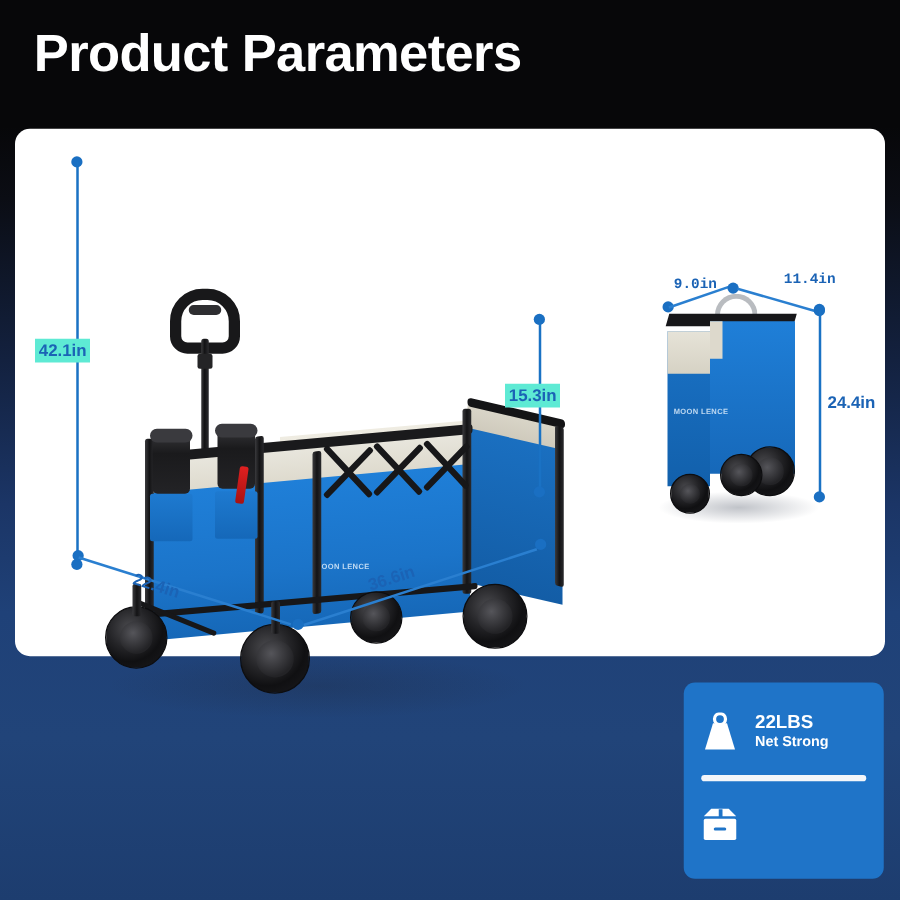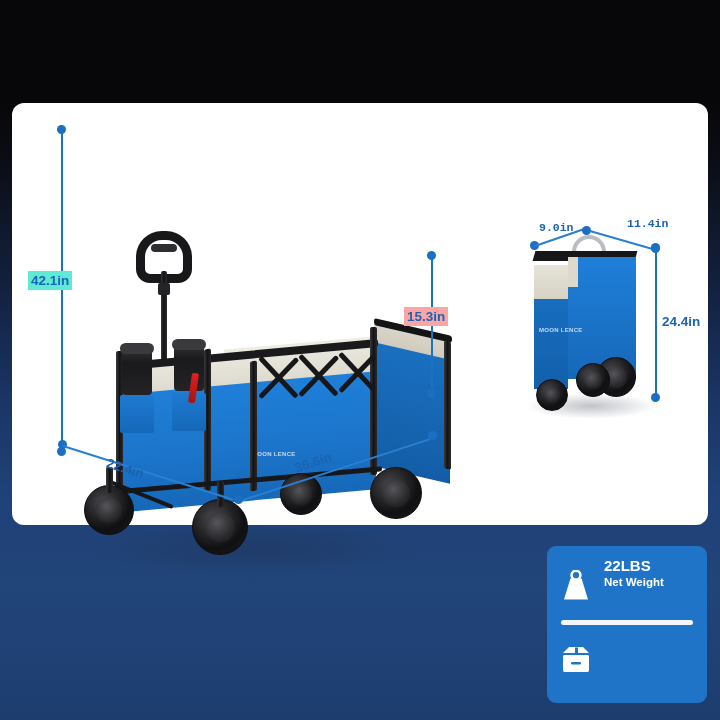--- a/index.html
+++ b/index.html
@@ -255,38 +255,41 @@
   }
 
   
   .info-card {
     position: absolute; left: 547px; top: 546px;
     width: 160px; height: 157px;
     background: #1f74c8;
     border-radius: 9px;
     padding: 12px 10px;
   }
-  .info-row { display: flex; gap: 9px; height: 56px; }
+  .info-row { display: flex; align-items: center; gap: 9px; height: 56px; }
   .info-icon { width: 38px; flex: 0 0 38px; display:flex; align-items:center; justify-content:center; }
   .info-text .big {
     font-size: 15px; font-weight: bold; color:#fff; line-height: 1.12;
   }
   .info-text .small {
     font-size: 11.5px; font-weight: bold; color:#fff; line-height: 1.3;
   }
   .info-div {
     height: 5px; background:#f3f6fa;
     border-radius: 3px; margin: 6px 4px 7px 4px;
   }
 </style>
 </head>
 <body>
 
 <div id="page">
 
+  <div class="header">
+    <div class="title">Product Parameters</div>
+  </div>
 
   <div class="product-card">
 
     <div class="cart">
 
       <div class="shadow-blob" style="left:10px; top:300px; width:340px; height:52px;"></div>
 
       <div class="handle-grip"></div>
       <div class="handle-pole"></div>
       <div class="pole-collar"></div>
@@ -339,21 +342,21 @@
       <div class="dot" style="left:45px; top:22px;"></div>
       <div class="dim-line dim-v" style="left:49px; top:26px; height:322px;"></div>
       <div class="dot" style="left:45px; top:344px;"></div>
       <div class="dim-label" style="left:16px; top:168px; background:#5eead4; padding:2px 3px;">42.1in</div>
     </div>
 
     <div>
       <div class="dot" style="left:415px; top:148px;"></div>
       <div class="dim-line dim-v" style="left:419px; top:152px; height:138px;"></div>
       <div class="dot" style="left:415px; top:286px;"></div>
-      <div class="dim-label" style="left:392px; top:204px; background:#fca5a5; padding:2px 3px;">15.3in</div>
+      <div class="dim-label" style="left:392px; top:204px; background:#5eead4; padding:2px 3px;">15.3in</div>
     </div>
 
     <div>
       <div class="dot" style="left:46px; top:337px;"></div>
       <div class="dim-diag" style="left:51px; top:342px; width:178px; transform:rotate(17.5deg);"></div>
       <div class="dot" style="left:222px; top:392px;"></div>
       <div class="dim-label" style="left:94px; top:358px; transform:rotate(17.5deg);">22.4in</div>
     </div>
 
     <div>
@@ -408,21 +411,21 @@
 
     <div class="info-row">
       <div class="info-icon">
         <svg width="34" height="32" viewBox="0 0 34 32" aria-hidden="true">
           <circle cx="17" cy="5.2" r="4.4" fill="none" stroke="#ffffff" stroke-width="2.6"></circle>
           <path d="M11.4 8.6 h11.2 L29 29.5 H5 Z" fill="#ffffff"></path>
         </svg>
       </div>
       <div class="info-text">
         <div class="big">22LBS</div>
-        <div class="small">Net Weight</div>
+        <div class="small">Net Strong</div>
       </div>
     </div>
 
     <div class="info-div"></div>
 
     <div class="info-row">
       <div class="info-icon">
         <svg width="34" height="32" viewBox="0 0 34 32" aria-hidden="true">
           <path d="M4 9 L10 3 h14 l6 6 h-11 V3.4 h-3 V9 Z" fill="#ffffff"></path>
           <rect x="4" y="11" width="26" height="17" rx="1.4" fill="#ffffff"></rect>

